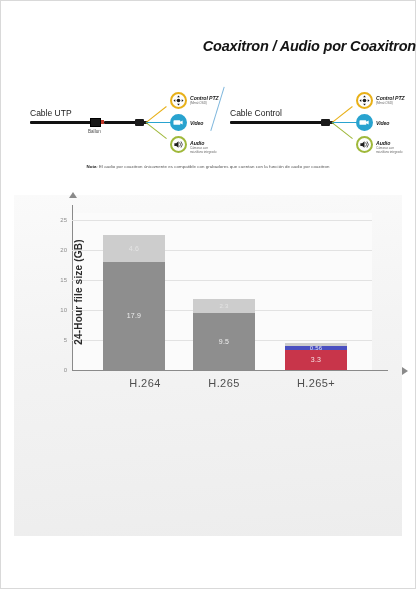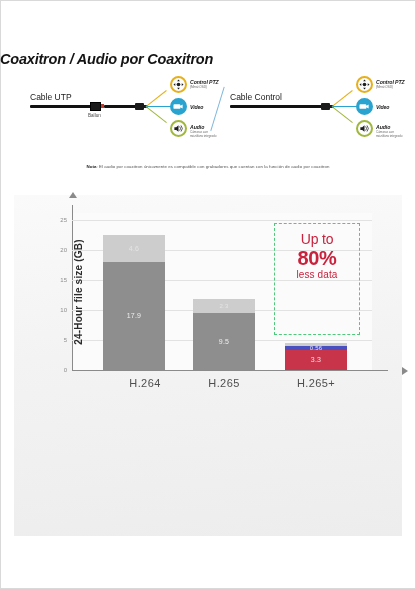--- a/index.html
+++ b/index.html
@@ -14,33 +14,32 @@
   
   .page-frame{
     position:absolute;inset:0;
     border:1px solid #d9d9d9;
     box-sizing:border-box;
     pointer-events:none;
   }
   
   .doc-title{
     position:absolute;left:0;right:0;top:38px;
-    text-align:left;
+    text-align:right;
     font-size:14.5px;
     font-weight:bold;
     font-style:italic;
     letter-spacing:-0.2px;
     color:#141414;
-    margin-top:13px;
   }
   
   .diagram{
     position:absolute;left:0;top:68px;width:416px;height:88px;
   }
-  .cable-group{position:absolute;top:0;height:88px;}
+  .cable-group{position:absolute;top:16px;height:88px;}
   .cable-group.left{left:18px;width:200px;}
   .cable-group.right{left:218px;width:198px;}
 
   .cable-label{
     position:absolute;
     font-size:8.5px;
     color:#1a1a1a;
     white-space:nowrap;
   }
   .cable-line{
@@ -411,19 +410,14 @@
             <span class="seg-label">3.3</span>
           </div>
         </div>
       </div>
     <div id="xticks">
         <div class="xtick" style="left: 28px; width: 90px;">H.264</div>
         <div class="xtick" style="left: 107px; width: 90px;">H.265</div>
         <div class="xtick" style="left: 199px; width: 90px;">H.265+</div>
       </div>
 
-    <div class="callout" style="left:202px;top:10px;width:86px;height:112px;">
-      <span class="c1">Up to</span>
-      <span class="c2">80%</span>
-      <span class="c3">less data</span>
-    </div>
   </div>
 </div>
 
 </body></html>

